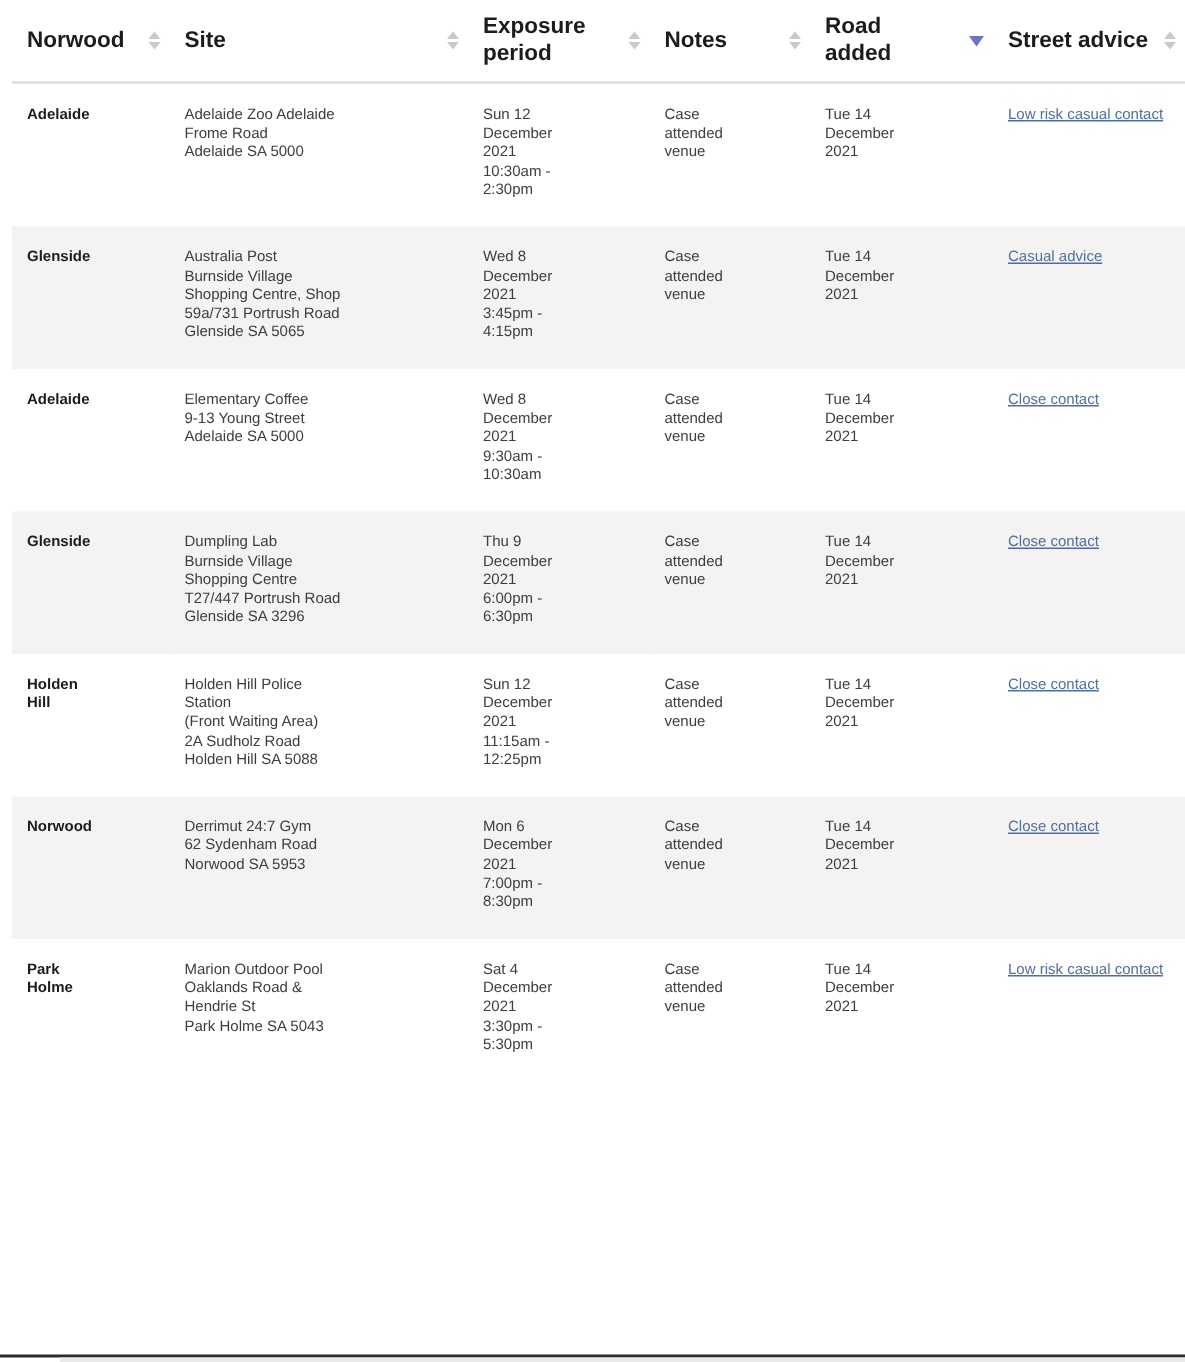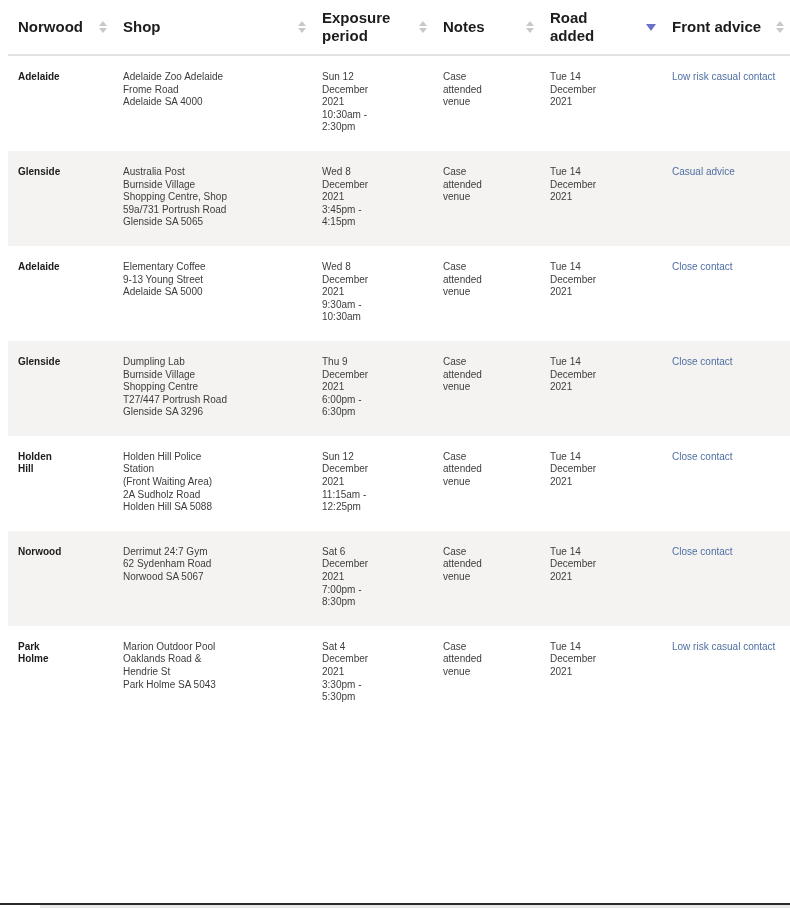--- a/index.html
+++ b/index.html
@@ -78,20 +78,21 @@
     padding: 15px 12px 17px 10px;
     font-size: 10px;
     line-height: 1.26;
     color: #3d3d3d;
     white-space: pre-line;
   }
   tbody tr:nth-child(even) { background: #f4f3f1; }
   td.suburb { font-weight: 700; color: #1c1c1c; }
   a.advice-link {
     color: #4e6fa3;
+    text-decoration: underline;
     cursor: pointer;
   }
   .bottom-bar {
     position: absolute;
     top: 903px; left: 0;
     width: 790px; height: 2px;
     background: #2b2b2b;
   }
   .bottom-sliver {
     position: absolute;
@@ -119,21 +120,21 @@
           <div class="th-inner">
             <span class="th-label">Norwood</span>
             <span class="sort-neutral">
                 <i class="tri-up"></i>
                 <i class="tri-down"></i>
               </span>
           </div>
         </th>
         <th>
           <div class="th-inner">
-            <span class="th-label">Shop</span>
+            <span class="th-label">Site</span>
             <span class="sort-neutral">
                 <i class="tri-up"></i>
                 <i class="tri-down"></i>
               </span>
           </div>
         </th>
         <th>
           <div class="th-inner">
             <span class="th-label">Exposure
 period</span>
@@ -156,35 +157,35 @@
           <div class="th-inner">
             <span class="th-label">Road
 added</span>
             <span class="sort-desc">
                 <i class="tri-down-active"></i>
               </span>
           </div>
         </th>
         <th>
           <div class="th-inner">
-            <span class="th-label">Front advice</span>
+            <span class="th-label">Street advice</span>
             <span class="sort-neutral">
                 <i class="tri-up"></i>
                 <i class="tri-down"></i>
               </span>
           </div>
         </th>
       </tr>
     </thead>
     <tbody>
       <tr>
         <td class="suburb">Adelaide</td>
         <td>Adelaide Zoo Adelaide
 Frome Road
-Adelaide SA 4000</td>
+Adelaide SA 5000</td>
         <td>Sun 12
 December
 2021
 10:30am -
 2:30pm</td>
         <td>Case
 attended
 venue</td>
         <td>Tue 14
 December
@@ -267,22 +268,22 @@
 venue</td>
         <td>Tue 14
 December
 2021</td>
         <td><a class="advice-link">Close contact</a></td>
       </tr>
       <tr>
         <td class="suburb">Norwood</td>
         <td>Derrimut 24:7 Gym
 62 Sydenham Road
-Norwood SA 5067</td>
-        <td>Sat 6
+Norwood SA 5953</td>
+        <td>Mon 6
 December
 2021
 7:00pm -
 8:30pm</td>
         <td>Case
 attended
 venue</td>
         <td>Tue 14
 December
 2021</td>

